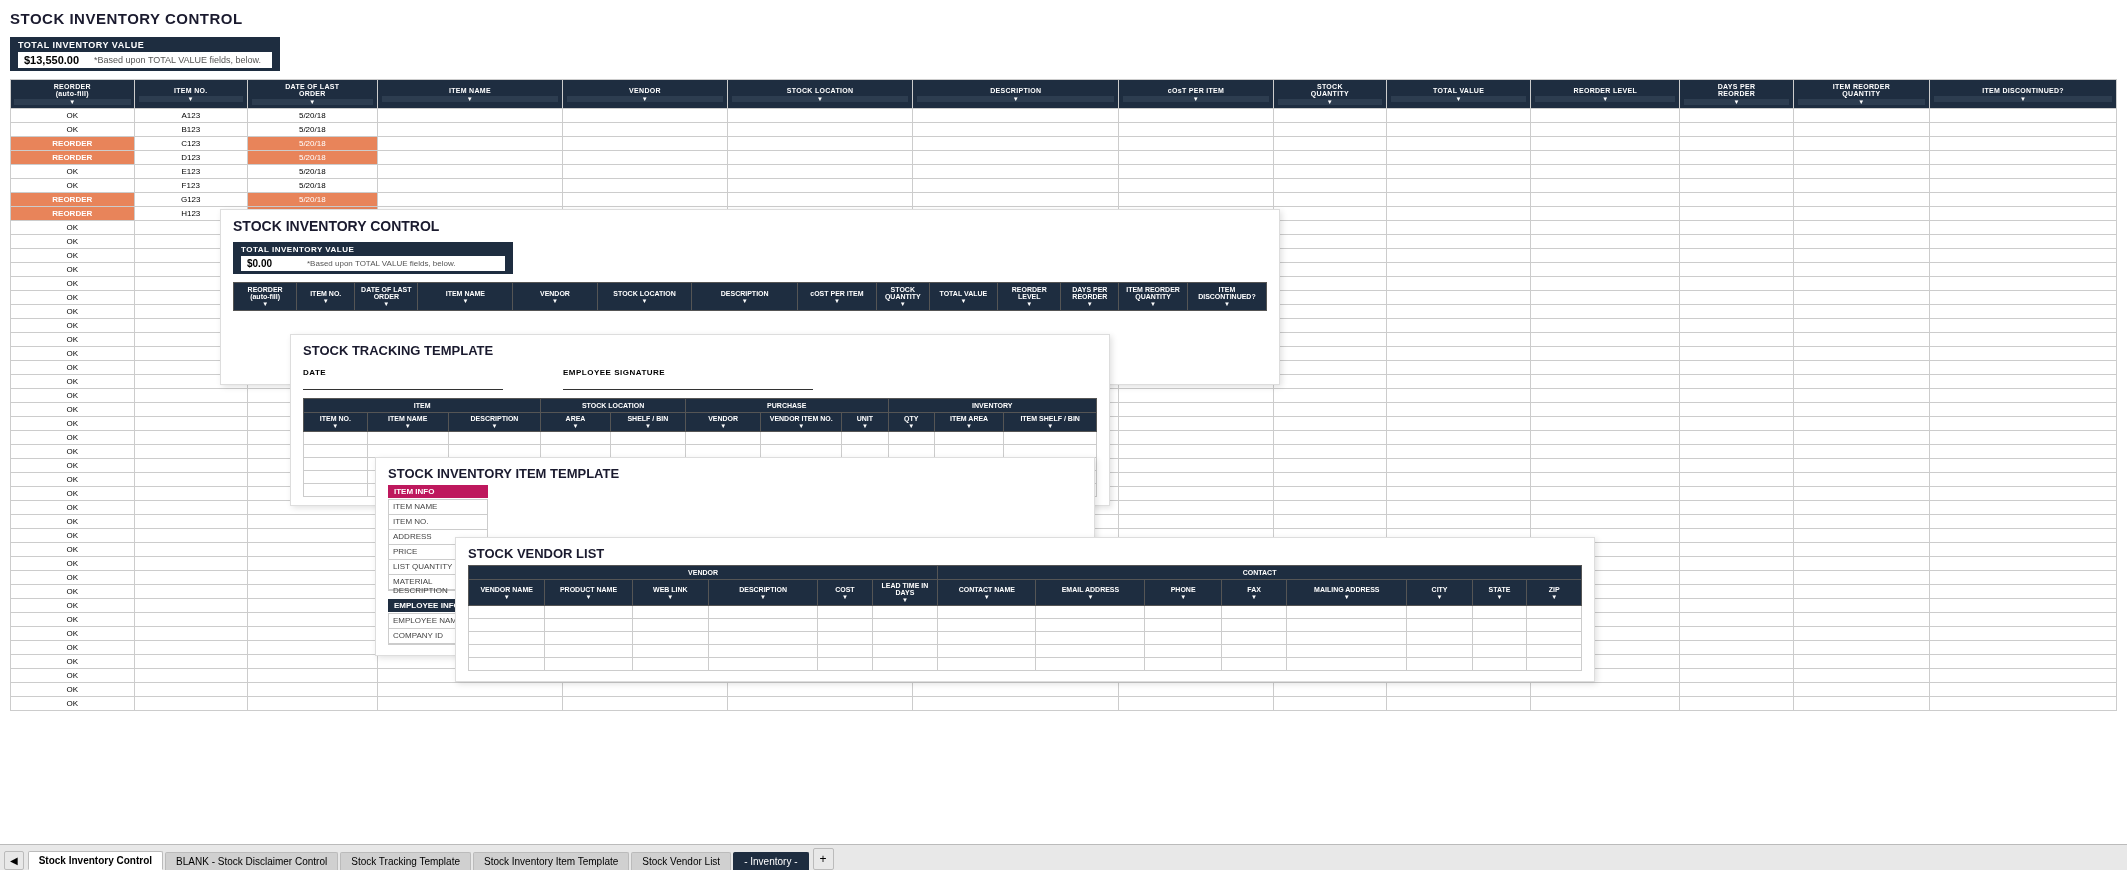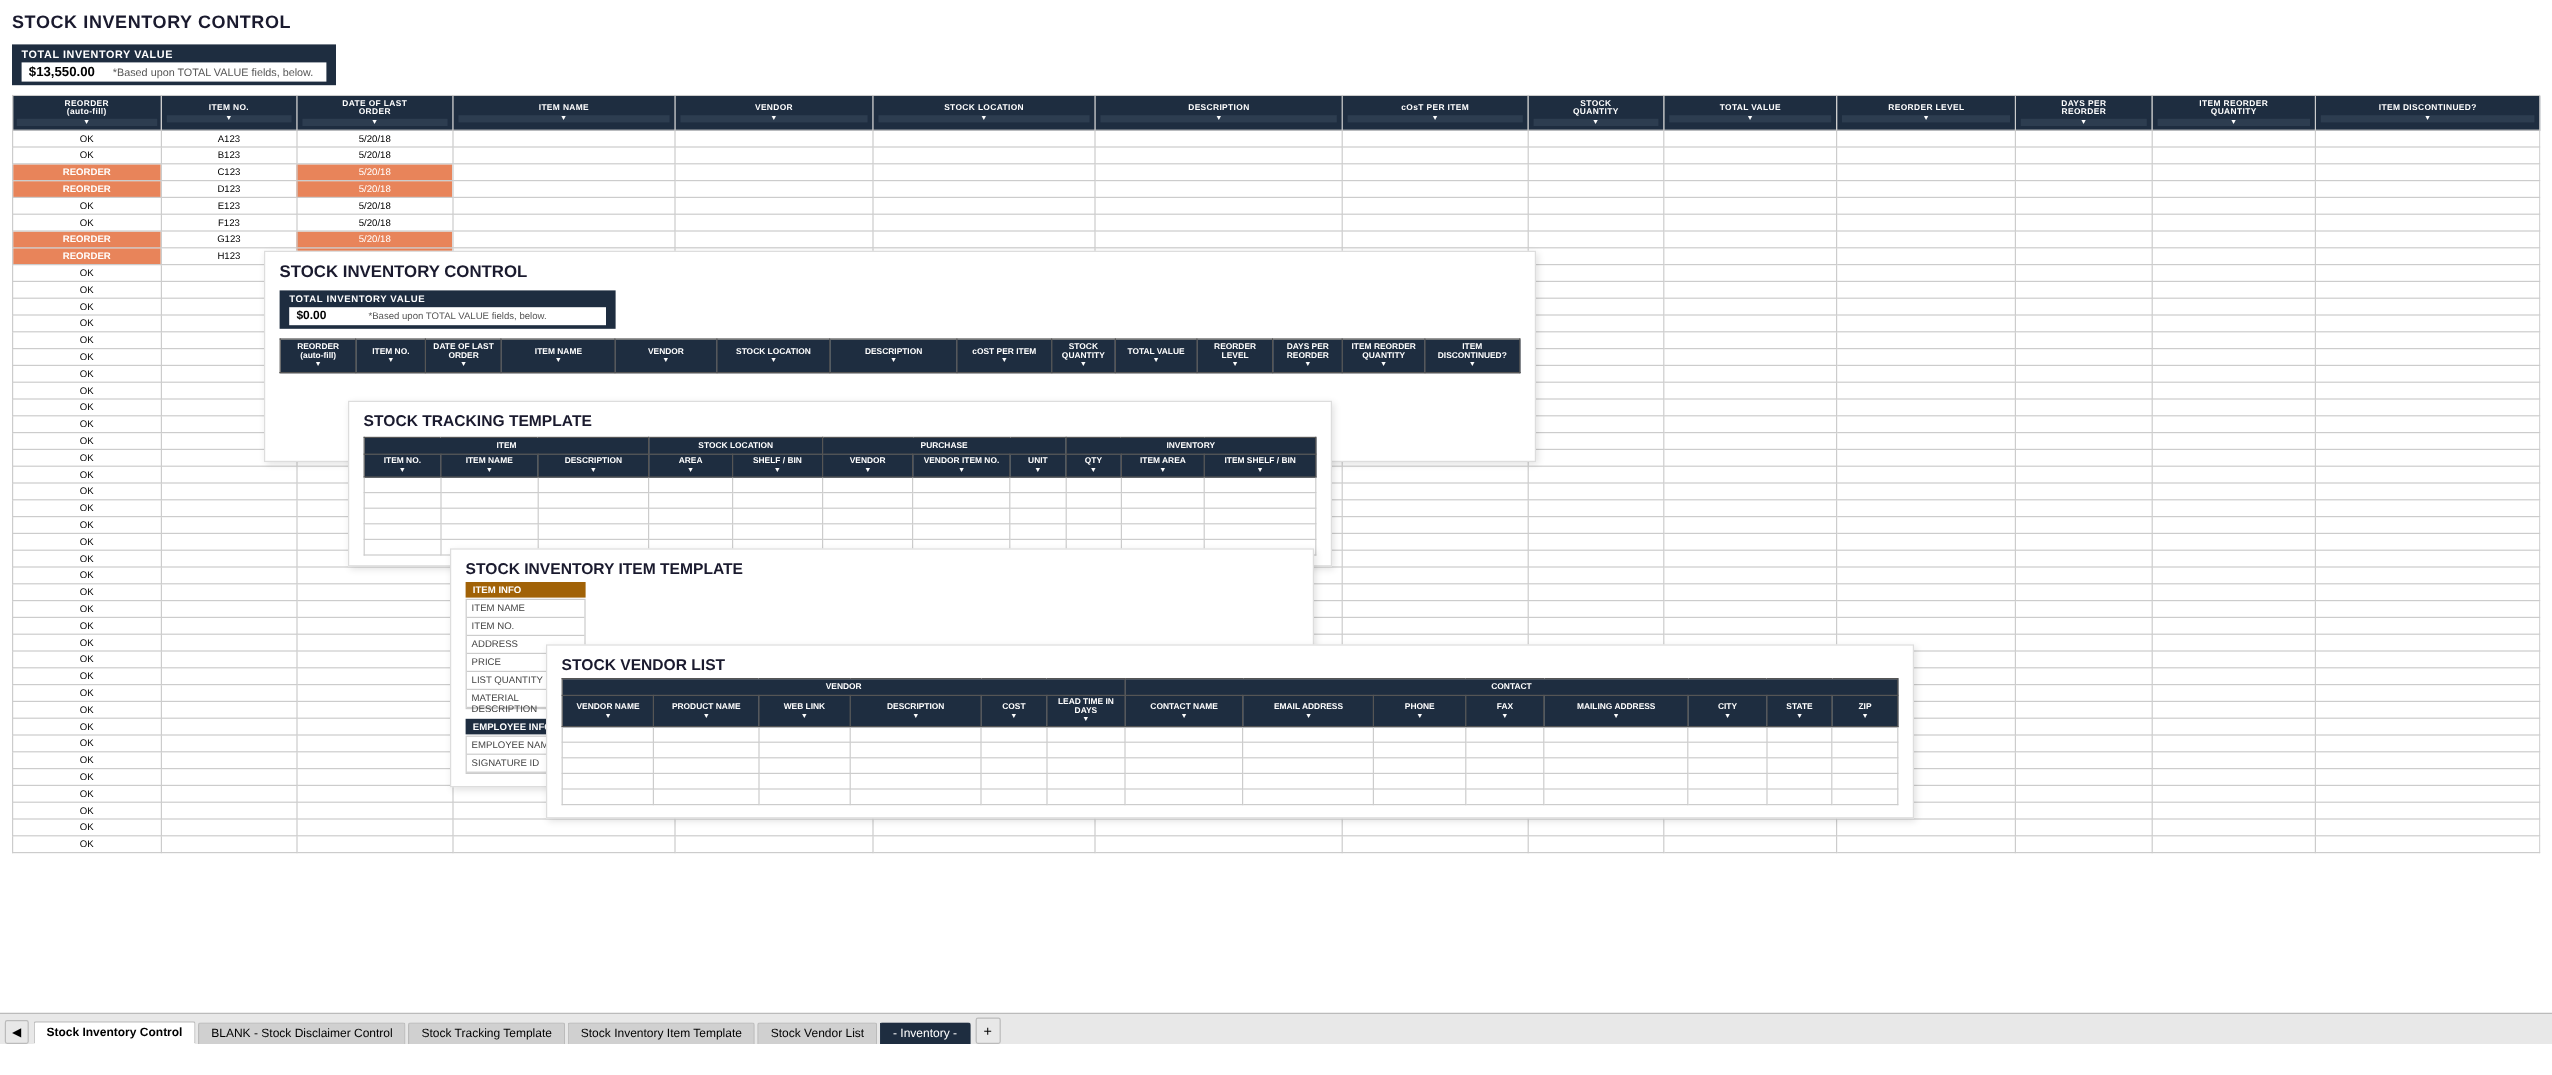--- a/index.html
+++ b/index.html
@@ -924,20 +924,30 @@
     <td style="height:13px;"></td>
     <td style="height:13px;"></td>
     <td style="height:13px;"></td>
   </tr>
             </tbody>
         </table>
       </div>
 
       <div style="position:absolute; top:255px; left:280px; z-index:3; background:#fff; border:1px solid #ddd; box-shadow:2px 2px 6px rgba(0,0,0,0.12); width:820px; padding-bottom:8px;">
         <div style="font-size:13px; font-weight:bold; color:#1a1a2e; padding:8px 12px 6px;">STOCK TRACKING TEMPLATE</div>
+        <div style="display:flex; gap:60px; padding:4px 12px 8px; font-size:8px;">
+          <div>
+            <span style="font-size:8px; font-weight:bold; letter-spacing:0.5px;">DATE</span>
+            <div style="border-bottom:1px solid #333; width:200px; margin-top:12px;"></div>
+          </div>
+          <div>
+            <span style="font-size:8px; font-weight:bold; letter-spacing:0.5px;">EMPLOYEE SIGNATURE</span>
+            <div style="border-bottom:1px solid #333; width:250px; margin-top:12px;"></div>
+          </div>
+        </div>
 
         <table style="font-size:7px; border-collapse:collapse; margin:0 12px; width:calc(100% - 24px);">
           <thead>
             <tr>
               <th colspan="3" style="background:#1e2d40;color:#fff;padding:3px;border:1px solid #555;text-align:center;">ITEM</th>
               <th colspan="2" style="background:#1e2d40;color:#fff;padding:3px;border:1px solid #555;text-align:center;">STOCK LOCATION</th>
               <th colspan="3" style="background:#1e2d40;color:#fff;padding:3px;border:1px solid #555;text-align:center;">PURCHASE</th>
               <th colspan="3" style="background:#1e2d40;color:#fff;padding:3px;border:1px solid #555;text-align:center;">INVENTORY</th>
             </tr>
             <tr>
@@ -1021,33 +1031,33 @@
     <td style="height:13px;border:1px solid #ccc;"></td>
   </tr>
             </tbody>
         </table>
       </div>
 
       <div style="position:absolute; top:378px; left:365px; z-index:4; background:#fff; border:1px solid #ddd; box-shadow:2px 2px 6px rgba(0,0,0,0.12); width:720px; padding-bottom:10px;">
         <div style="font-size:13px; font-weight:bold; color:#1a1a2e; padding:8px 12px 4px;">STOCK INVENTORY ITEM TEMPLATE</div>
         <div style="display:flex; padding:0 12px; gap:30px;">
           <div>
-            <div style="background:#a16207; color:#fff; padding:2px 6px; font-size:8px; font-weight:bold; width:100px; margin-bottom:1px;">ITEM INFO</div>
+            <div style="background:#be185d; color:#fff; padding:2px 6px; font-size:8px; font-weight:bold; width:100px; margin-bottom:1px;">ITEM INFO</div>
             <div id="item-info-rows" style="border:1px solid #ccc; width:100px;">
                 <div style="border-bottom: 1px solid rgb(204, 204, 204); padding: 2px 4px; font-size: 8px; color: rgb(68, 68, 68); height: 15px;">ITEM NAME</div>
                 <div style="border-bottom: 1px solid rgb(204, 204, 204); padding: 2px 4px; font-size: 8px; color: rgb(68, 68, 68); height: 15px;">ITEM NO.</div>
                 <div style="border-bottom: 1px solid rgb(204, 204, 204); padding: 2px 4px; font-size: 8px; color: rgb(68, 68, 68); height: 15px;">ADDRESS</div>
                 <div style="border-bottom: 1px solid rgb(204, 204, 204); padding: 2px 4px; font-size: 8px; color: rgb(68, 68, 68); height: 15px;">PRICE</div>
                 <div style="border-bottom: 1px solid rgb(204, 204, 204); padding: 2px 4px; font-size: 8px; color: rgb(68, 68, 68); height: 15px;">LIST QUANTITY</div>
                 <div style="border-bottom: 1px solid rgb(204, 204, 204); padding: 2px 4px; font-size: 8px; color: rgb(68, 68, 68); height: 15px;">MATERIAL DESCRIPTION</div>
               </div>
             <div style="background:#1e2d40; color:#fff; padding:2px 6px; font-size:8px; font-weight:bold; width:100px; margin-top:8px; margin-bottom:1px;">EMPLOYEE INFO</div>
             <div id="emp-info-rows" style="border:1px solid #ccc; width:100px;">
                 <div style="border-bottom: 1px solid rgb(204, 204, 204); padding: 2px 4px; font-size: 8px; color: rgb(68, 68, 68); height: 15px;">EMPLOYEE NAME</div>
-                <div style="border-bottom: 1px solid rgb(204, 204, 204); padding: 2px 4px; font-size: 8px; color: rgb(68, 68, 68); height: 15px;">SIGNATURE ID</div>
+                <div style="border-bottom: 1px solid rgb(204, 204, 204); padding: 2px 4px; font-size: 8px; color: rgb(68, 68, 68); height: 15px;">COMPANY ID</div>
               </div>
           </div>
         </div>
       </div>
 
       <div style="position:absolute; top:458px; left:445px; z-index:5; background:#fff; border:1px solid #ddd; box-shadow:2px 2px 6px rgba(0,0,0,0.12); width:1140px; padding-bottom:10px;">
         <div style="font-size:13px; font-weight:bold; color:#1a1a2e; padding:8px 12px 4px;">STOCK VENDOR LIST</div>
         <table style="font-size:7px; border-collapse:collapse; margin:0 12px; width:calc(100% - 24px);">
           <thead>
             <tr>

